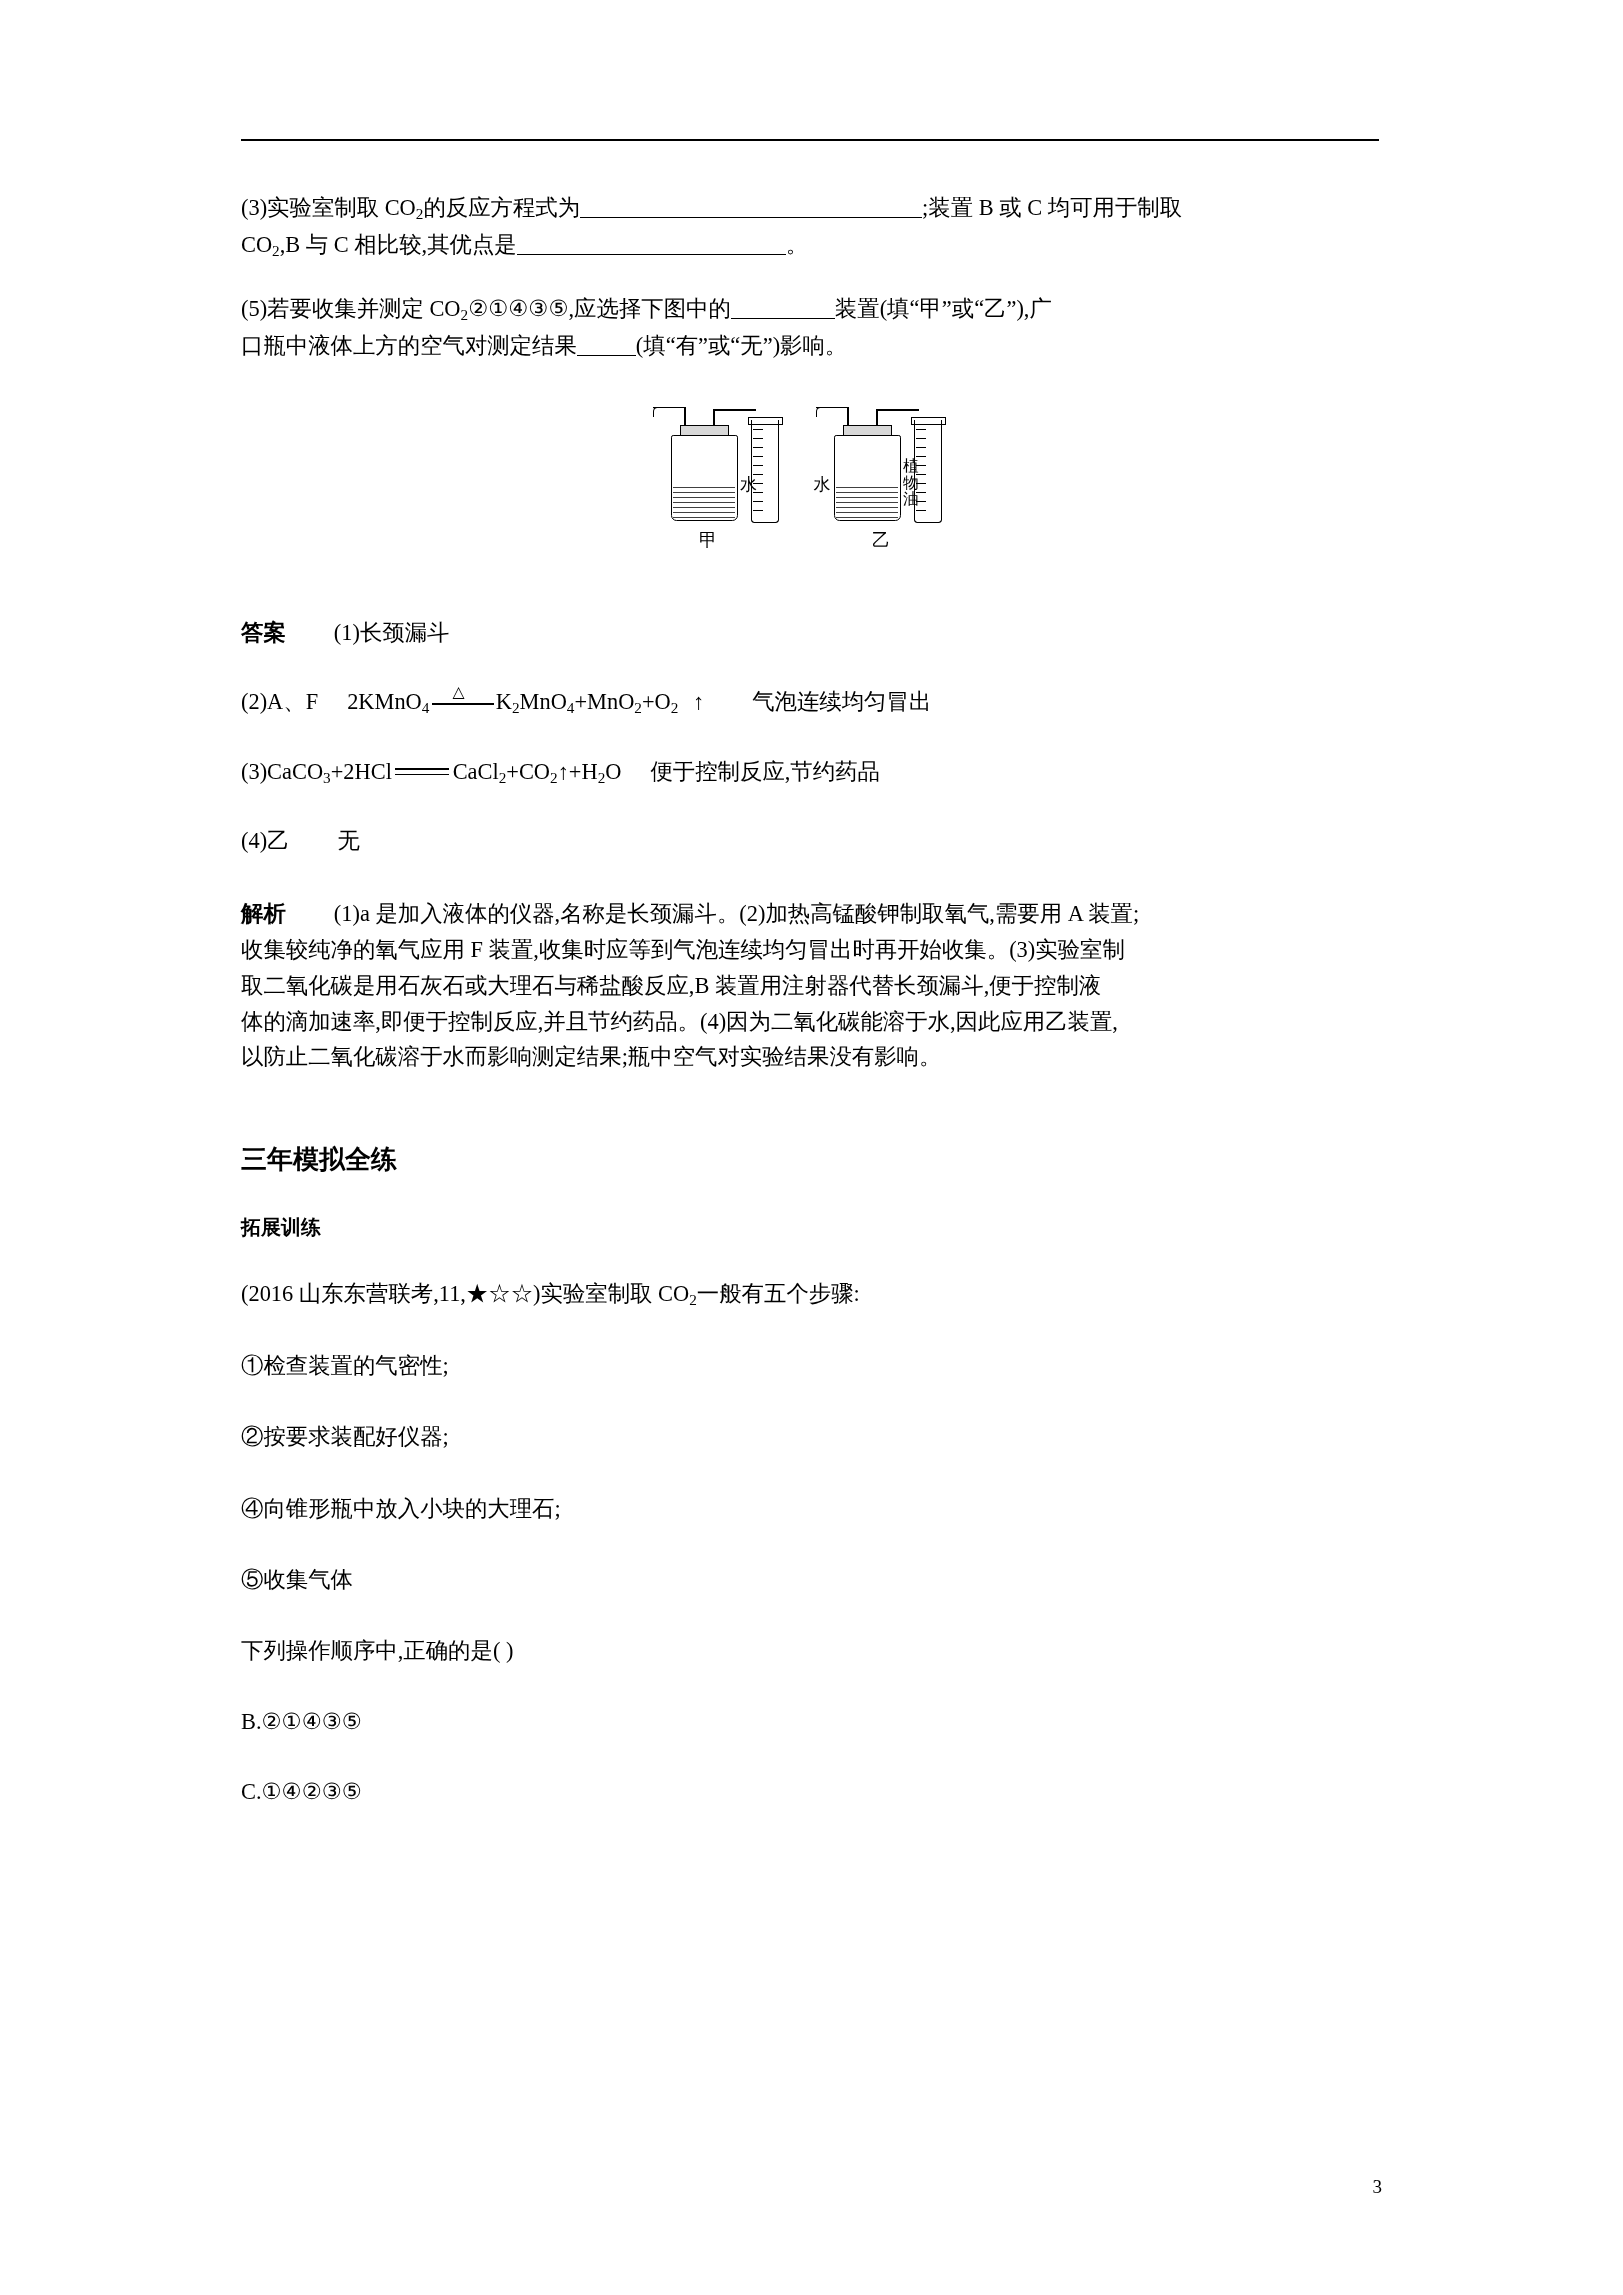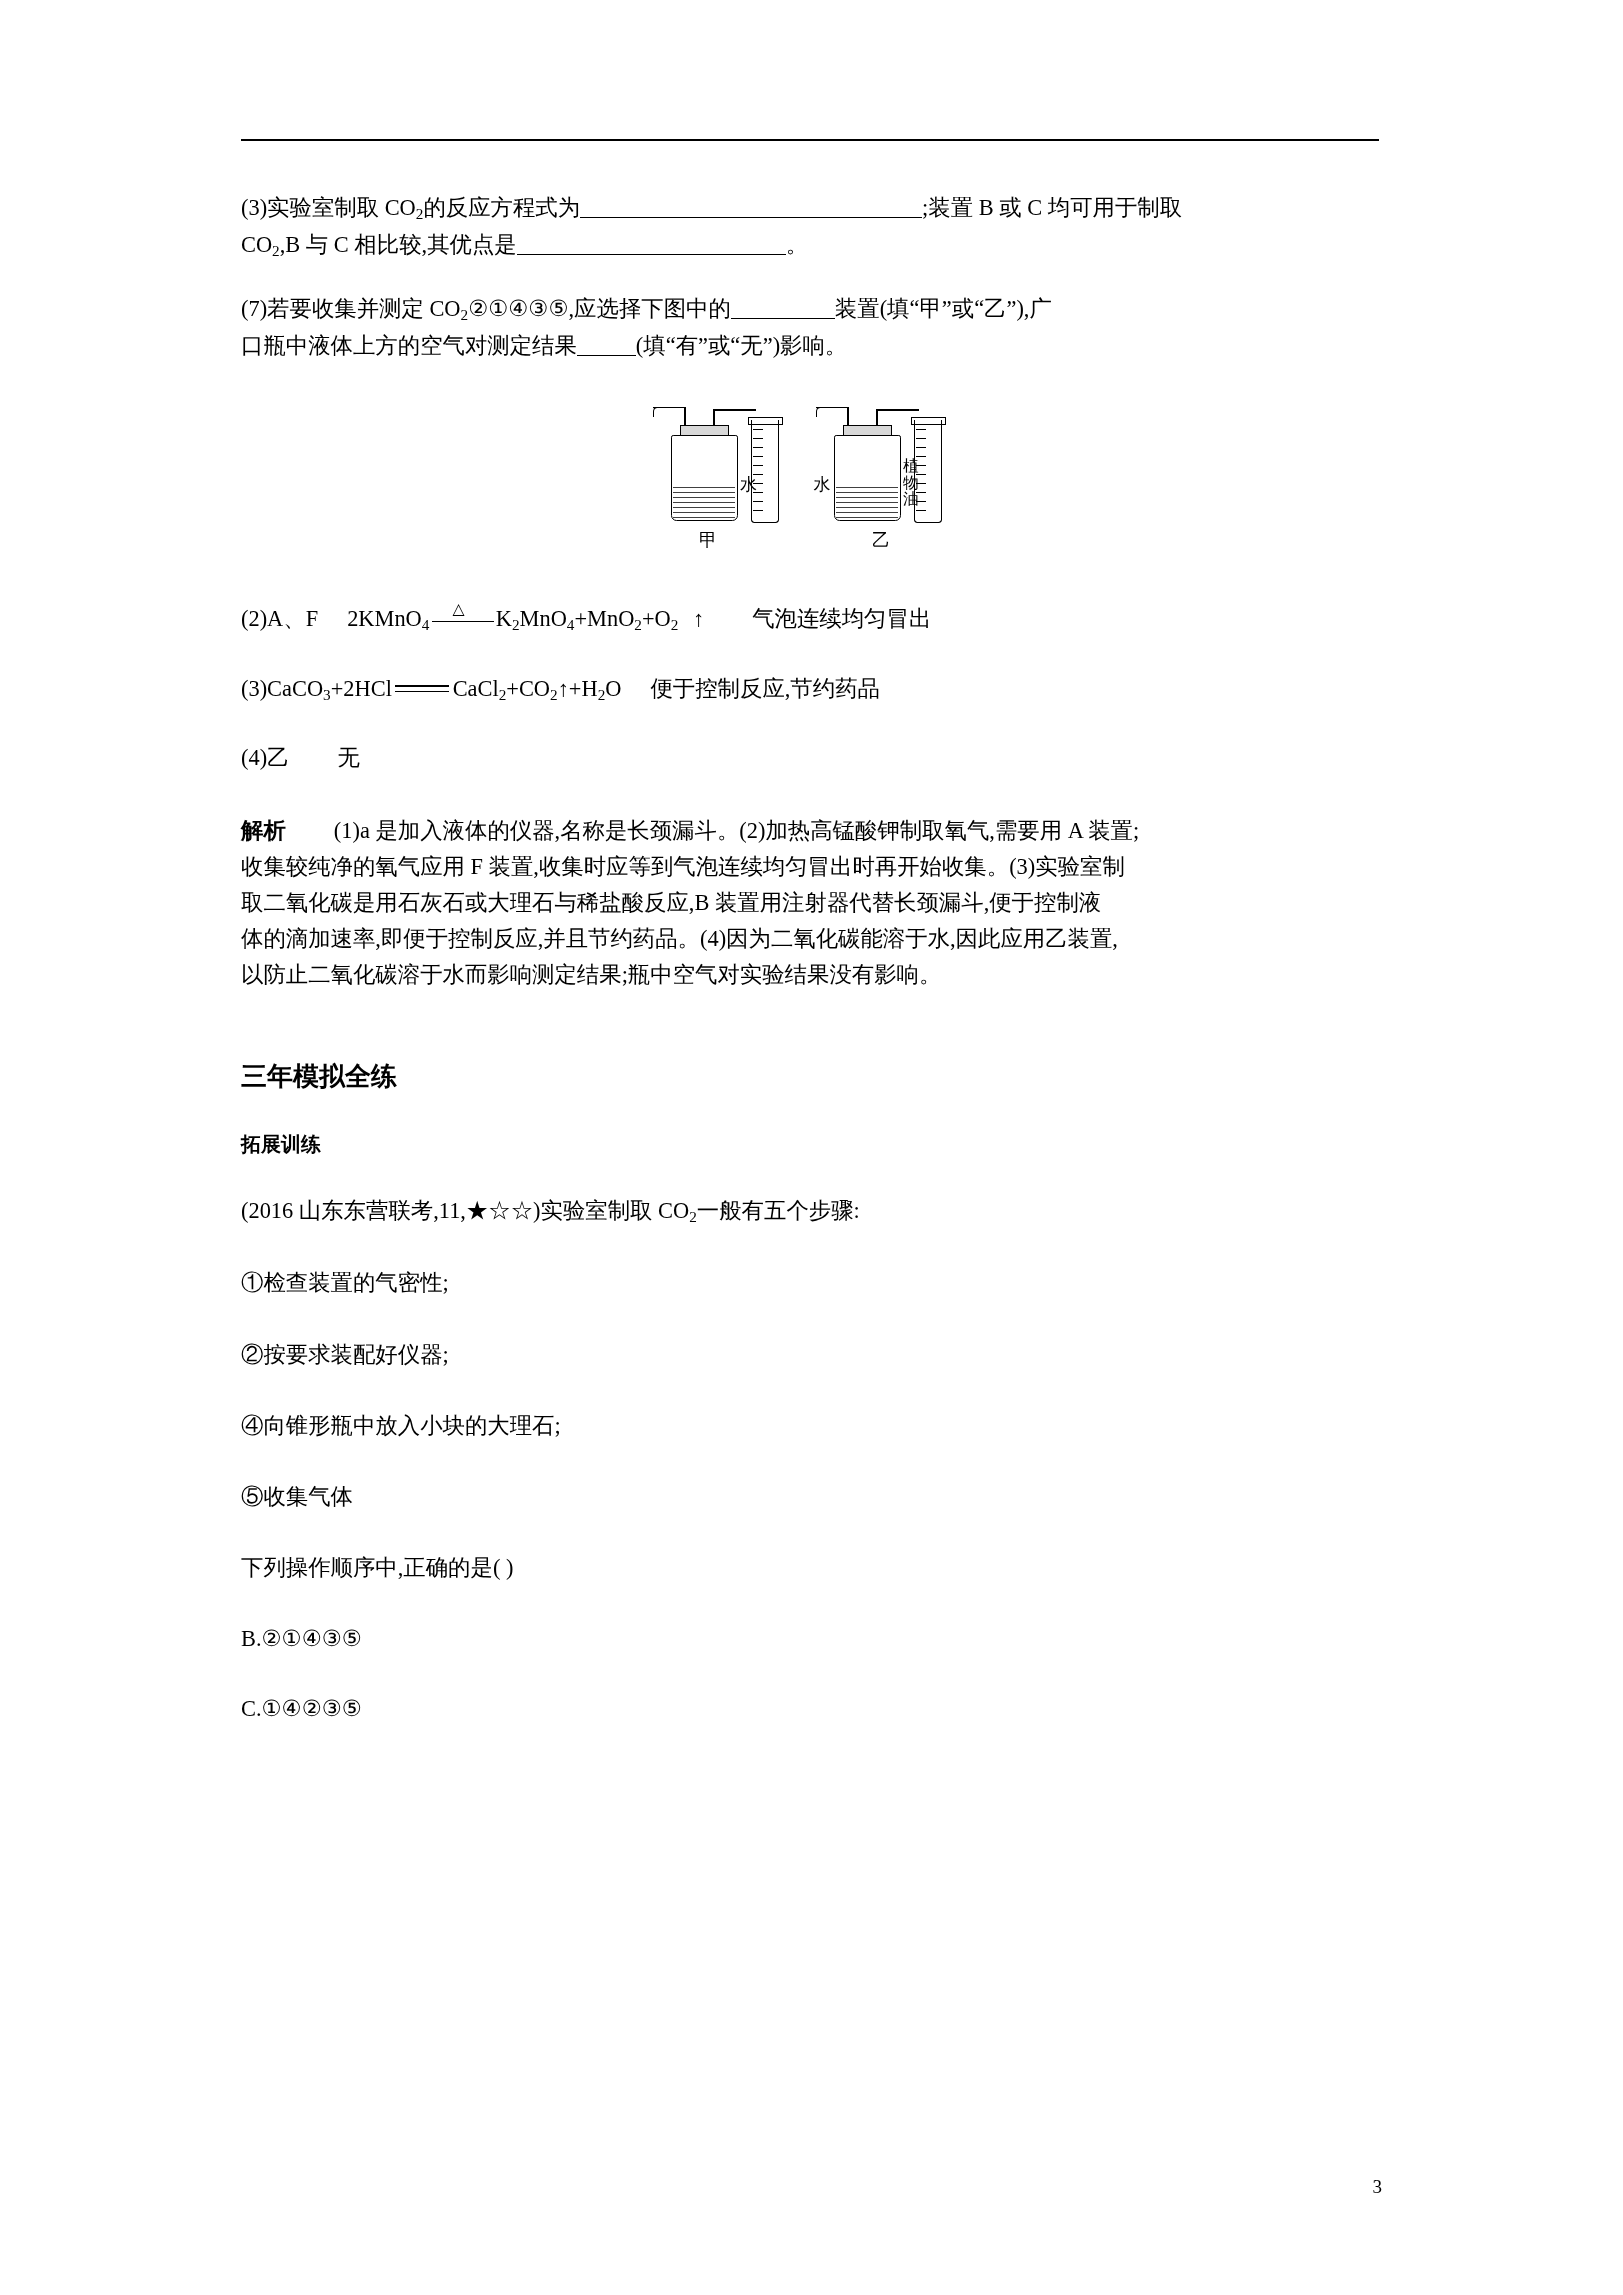--- a/index.html
+++ b/index.html
@@ -276,21 +276,21 @@
   <div class="rule"></div>
 
   <div class="content">
 
     <p class="para first">
       <span>(3)实验室制取 CO</span><sub>2</sub><span>的反应方程式为</span><span class="fill f1"></span><span>;装置 B 或 C 均可用于制取</span><br>
       <span>CO</span><sub>2</sub><span>,B 与 C 相比较,其优点是</span><span class="fill f2"></span><span>。</span>
     </p>
 
     <p class="para">
-      <span>(7)若要收集并测定 CO</span><sub>2</sub><span>②①④③⑤,应选择下图中的</span><span class="fill f3"></span><span>装置(填“甲”或“乙”),广</span><br>
+      <span>(5)若要收集并测定 CO</span><sub>2</sub><span>②①④③⑤,应选择下图中的</span><span class="fill f3"></span><span>装置(填“甲”或“乙”),广</span><br>
       <span>口瓶中液体上方的空气对测定结果</span><span class="fill f4"></span><span>(填“有”或“无”)影响。</span>
     </p>
 
     <div class="fig-wrap">
 
       <div class="apparatus">
         <div class="tube-left-c"></div>
         <div class="tube-left-h"></div>
         <div class="tube-down"></div>
         <div class="tube-right-v"></div>
@@ -319,20 +319,23 @@
         <div class="cyl-top"></div>
         <div class="cylinder"></div>
         <div class="cyl-ticks"></div>
         <div class="fig-label lbl-water-2">水</div>
         <div class="fig-label lbl-oil">植物油</div>
         <div class="fig-label lbl-yi">乙</div>
       </div>
 
     </div>
 
+    <p class="ans-line" style="margin-top:47px">
+      <span class="hei">答案</span><span class="gap-lg"></span><span>(1)长颈漏斗</span>
+    </p>
 
     <p class="ans-line">
       <span>(2)A、F</span><span class="gap-md"></span><span>2KMnO</span><sub>4</sub><span class="rxn-arrow"><span class="tri">△</span></span><span>K</span><sub>2</sub><span>MnO</span><sub>4</sub><span>+MnO</span><sub>2</sub><span>+O</span><sub>2</sub><span class="gap-sm"></span><span>↑</span><span class="gap-lg"></span><span>气泡连续均匀冒出</span>
     </p>
 
     <p class="ans-line">
       <span>(3)CaCO</span><sub>3</sub><span>+2HCl</span><span class="eq-arrow"></span><span>CaCl</span><sub>2</sub><span>+CO</span><sub>2</sub><span>↑</span><span>+H</span><sub>2</sub><span>O</span><span class="gap-md"></span><span>便于控制反应,节约药品</span>
     </p>
 
     <p class="ans-line">

